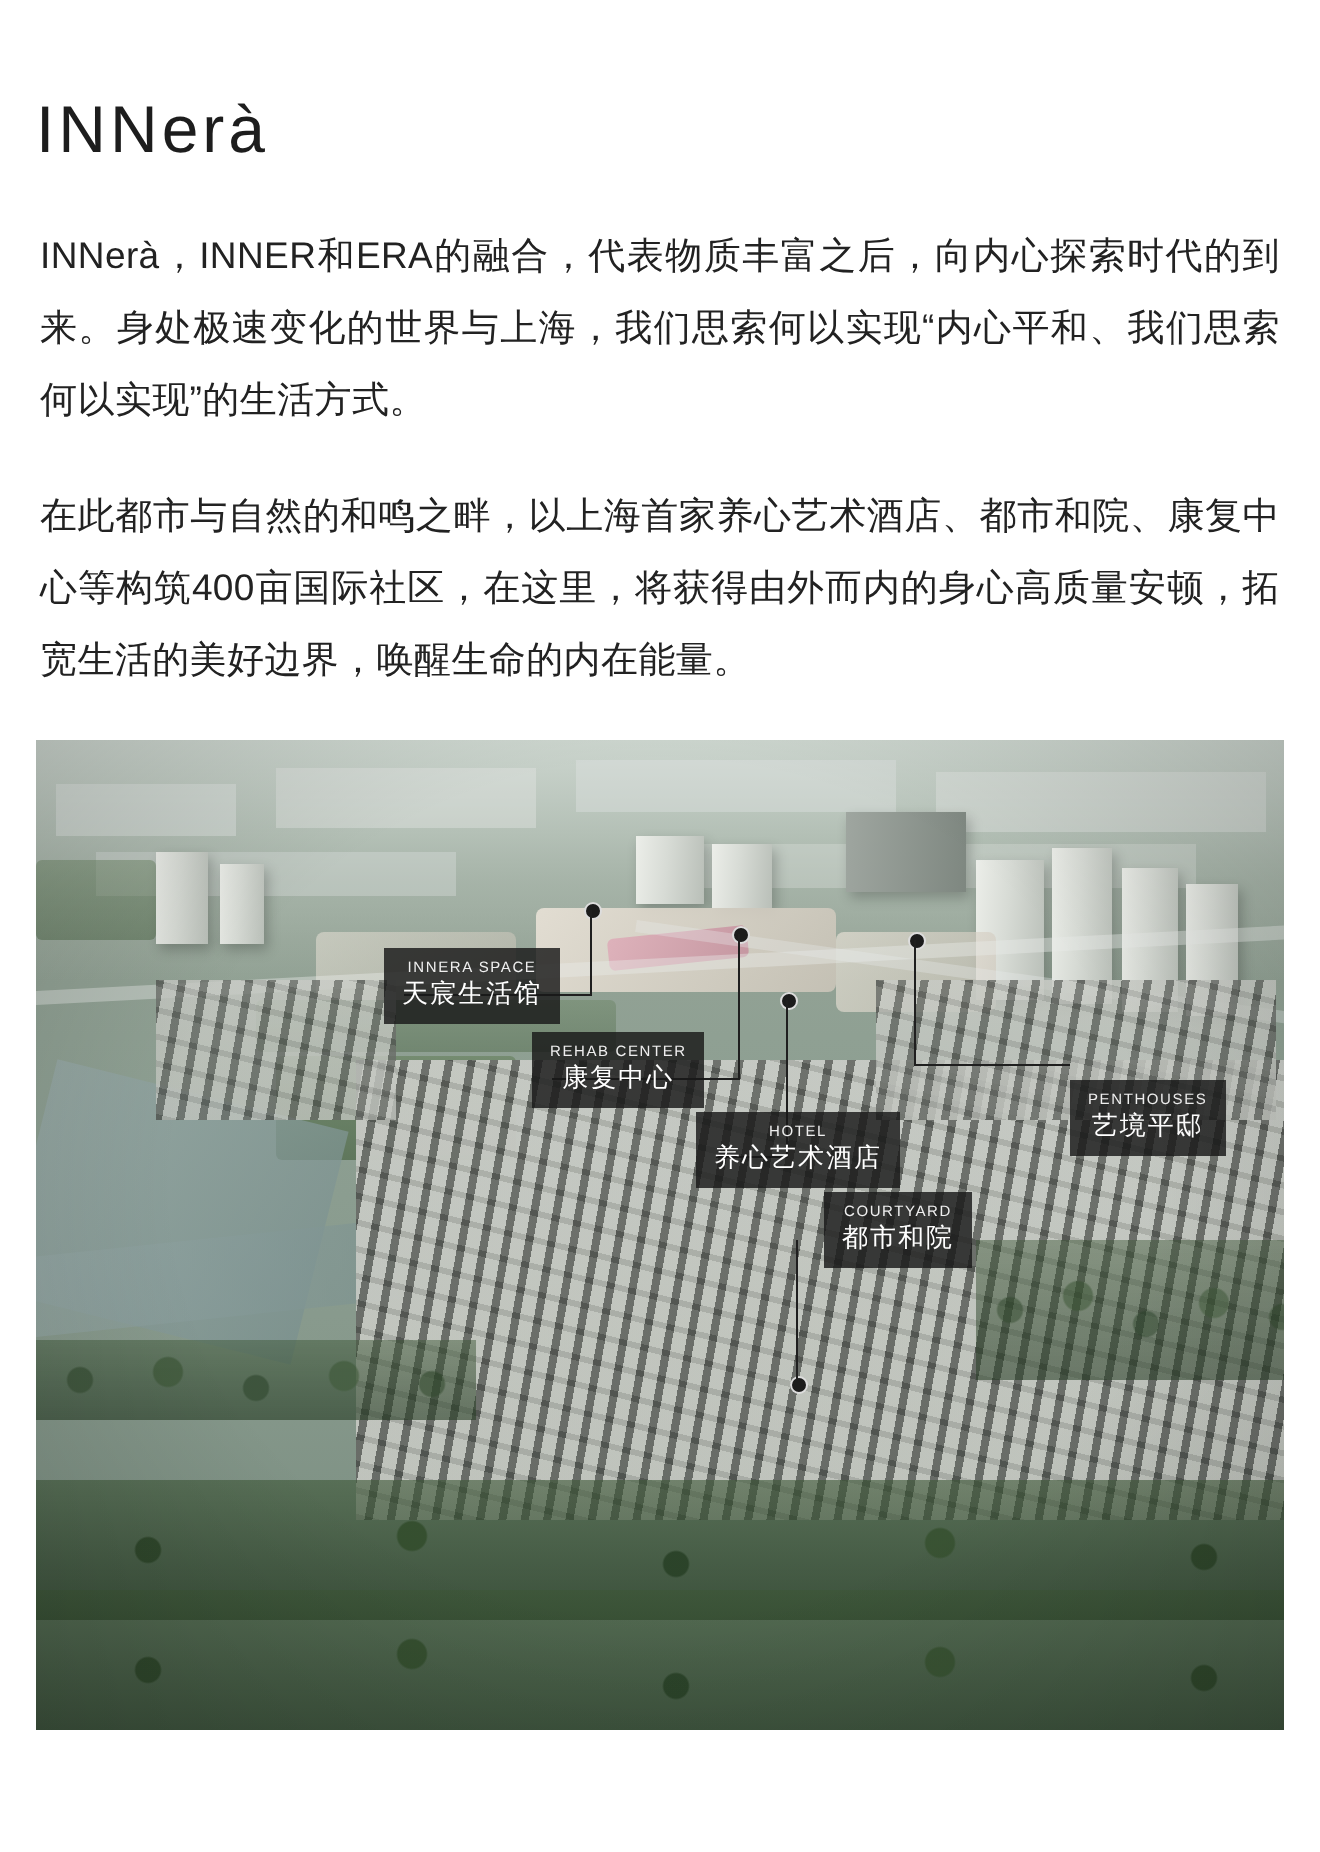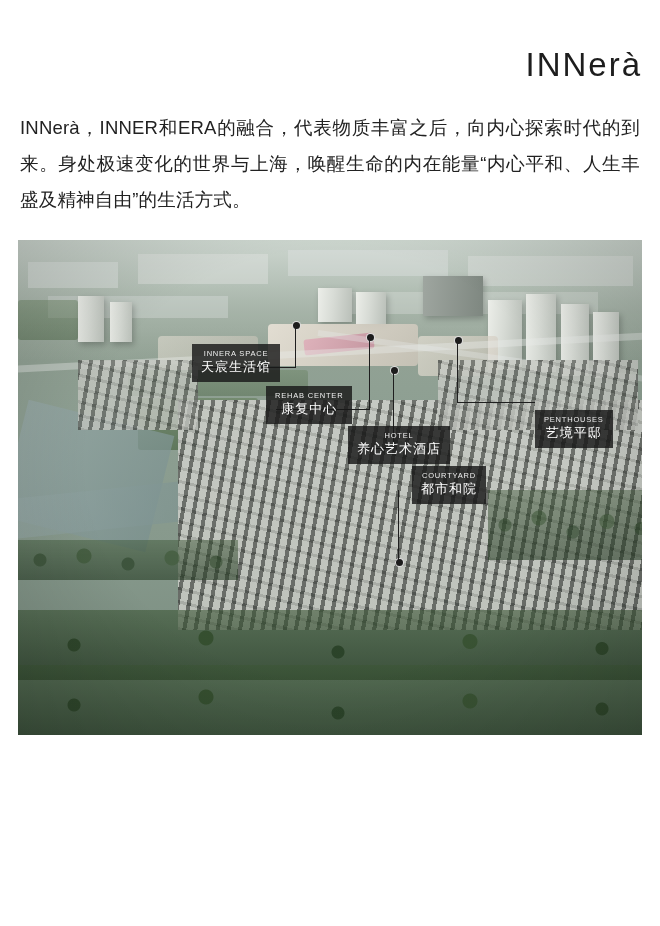--- a/index.html
+++ b/index.html
@@ -18,21 +18,21 @@
     width: 660px;
     height: 926px;
     position: relative;
     background: #ffffff;
     box-sizing: border-box;
     padding: 0 18px;
   }
   .title-row {
     display: flex;
     align-items: baseline;
-    justify-content: flex-end;
+    justify-content: space-between;
     padding-top: 46px;
     padding-bottom: 18px;
   }
   .brand {
     font-family: "Liberation Sans", sans-serif;
     font-size: 33px;
     letter-spacing: 2px;
     font-weight: 400;
     color: #1d1d1d;
   }
@@ -168,21 +168,22 @@
 </style>
 </head>
 <body>
 
 <div class="page">
 
   <div class="title-row">
     <span class="brand">INNerà</span>
   </div>
 
-  <p class="para p1">INNerà，INNER和ERA的融合，代表物质丰富之后，向内心探索时代的到来。身处极速变化的世界与上海，唤醒生命的内在能量“内心平和、人生丰盛及精神自由”的生活方式。</p>
+  <p class="para p1">INNerà，INNER和ERA的融合，代表物质丰富之后，向内心探索时代的到来。身处极速变化的世界与上海，我们思索何以实现“内心平和、我们思索何以实现”的生活方式。</p>
+  <p class="para p2">在此都市与自然的和鸣之畔，以上海首家养心艺术酒店、都市和院、康复中心等构筑400亩国际社区，在这里，将获得由外而内的身心高质量安顿，拓宽生活的美好边界，唤醒生命的内在能量。</p>
 
   <div class="hero">
     <div class="sky"></div>
     <div class="far-city"></div>
 
     <div class="blockrow" style="left:10px;top:22px;width:90px;height:26px;opacity:.55;"></div>
     <div class="blockrow" style="left:120px;top:14px;width:130px;height:30px;opacity:.5;"></div>
     <div class="blockrow" style="left:270px;top:10px;width:160px;height:26px;opacity:.45;"></div>
     <div class="blockrow" style="left:450px;top:16px;width:165px;height:30px;opacity:.5;"></div>
     <div class="blockrow" style="left:30px;top:56px;width:180px;height:22px;opacity:.4;"></div>

